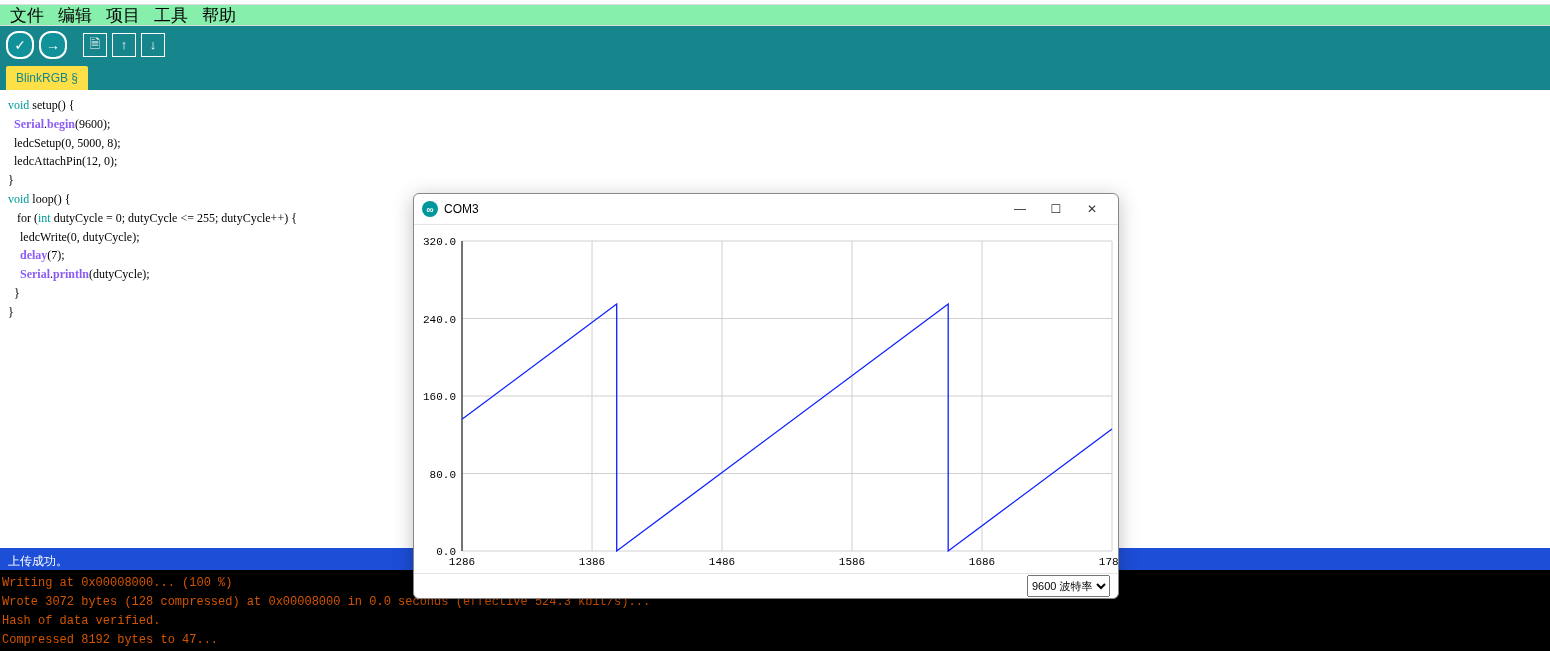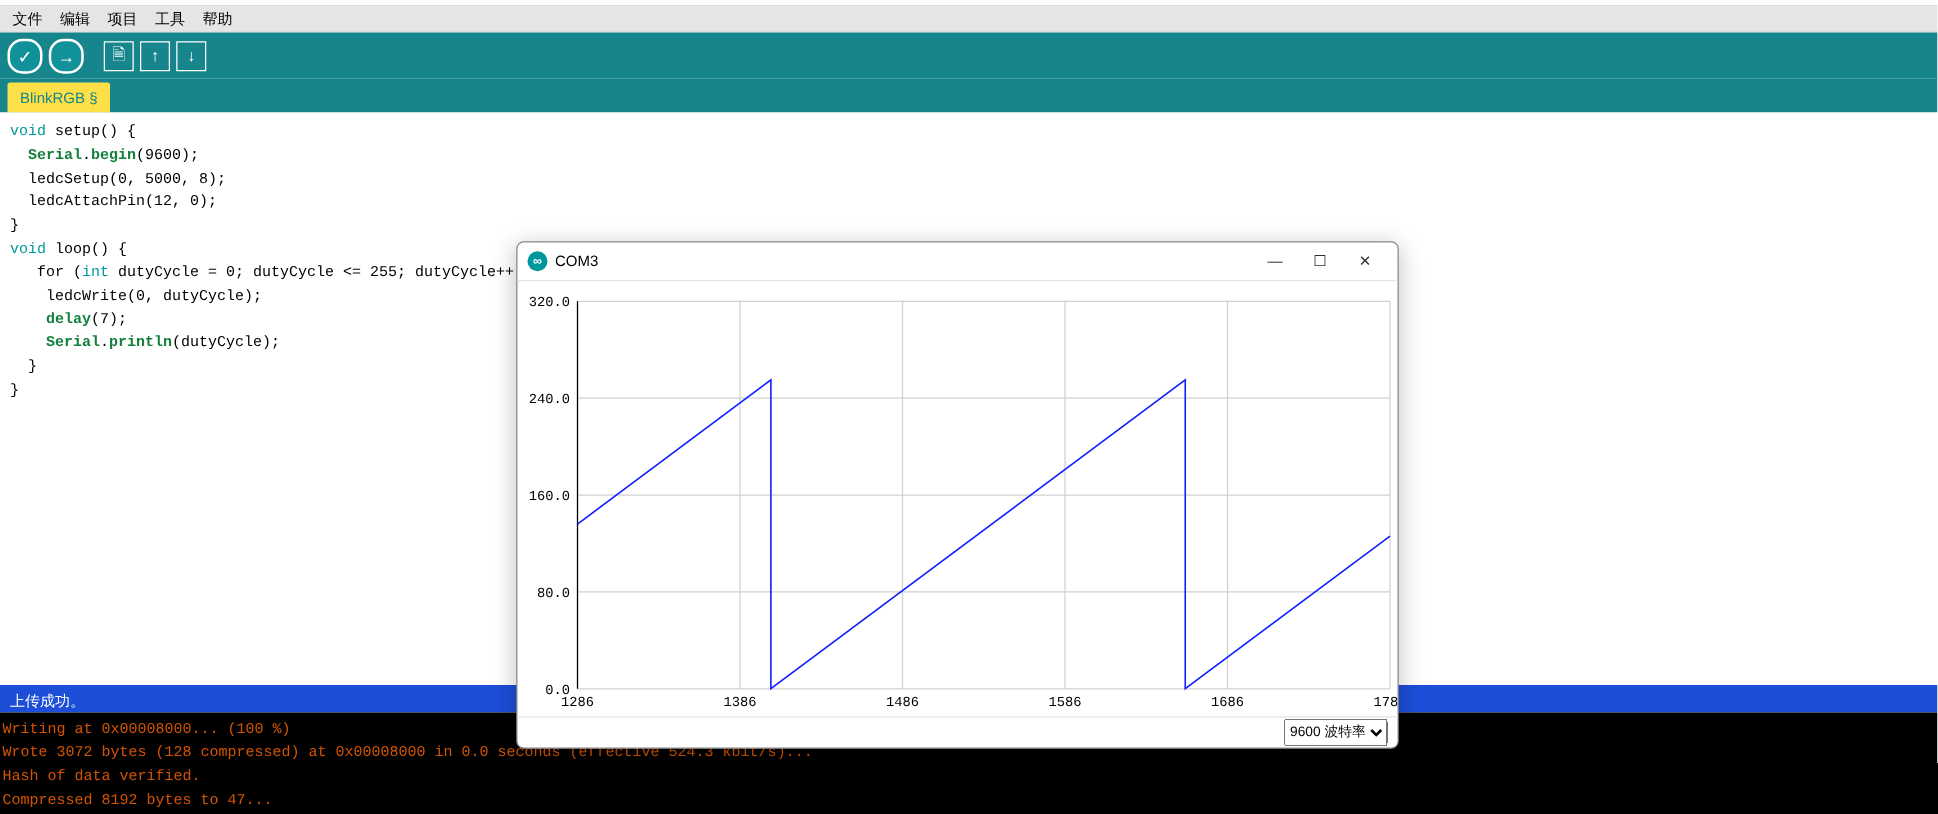--- a/index.html
+++ b/index.html
@@ -2,45 +2,45 @@
 <html><head>
 <meta charset="utf-8">
 <style>
   html, body { margin:0; padding:0; font-family:"Microsoft YaHei", Arial, sans-serif; font-size:12px; color:#000; }
   body { background:#fff; width:1550px; }
 
   
   .titlebar { height:4px; background:#fff; border-bottom:1px solid #ddd; }
 
   
-  .menubar { height:20px; display:flex; align-items:center; padding:0 6px; background:#e5e5e5; font-size:12px; gap:6px; border-bottom:1px solid #ddd; }
+  .menubar { height:20px; display:flex; align-items:center; padding:0 6px; background:#86efac; font-size:17px; gap:6px; border-bottom:1px solid #ddd; }
   .menubar span { padding:0 4px; cursor:default; }
 
   
   .toolbar { height:37px; background:#17858c; display:flex; align-items:center; padding:0 6px; gap:5px; }
   .toolbar .round-btn {
     width:24px; height:24px; border-radius:12px; background:#119199;
     border:2px solid #fff; display:flex; align-items:center; justify-content:center;
     color:#fff; font-size:14px; cursor:pointer;
   }
   .toolbar .gap { width:6px; }
   .toolbar .sq-btn {
     width:22px; height:22px; background:#17858c; border:1px solid #fff;
     display:flex; align-items:center; justify-content:center; color:#fff; font-size:13px; cursor:pointer;
   }
 
   
   .tabstrip { height:27px; background:#17858c; display:flex; align-items:flex-end; padding:0 6px; }
   .tab { background:#fde047; color:#17858c; padding:5px 10px; font-size:12px; font-weight:normal; border-top-left-radius:2px; border-top-right-radius:2px; cursor:pointer; }
 
   
-  .editor { height:446px; background:#fff; padding:6px 8px; font-family:Liberation Mono, monospace; font-size:12px; line-height:18.8px; white-space:normal; color:#000; overflow:hidden; position:relative; }
+  .editor { height:446px; background:#fff; padding:6px 8px; font-family:Liberation Serif, serif; font-size:12px; line-height:18.8px; white-space:normal; color:#000; overflow:hidden; position:relative; }
   .editor .line { white-space:pre; }
   .kw-blue { color:#009999; }
-  .kw-orange { color:#15803d; font-weight:bold; }
+  .kw-orange { color:#8b5cf6; font-weight:bold; }
   .comment { color:#95A5A6; }
 
   
   .status { height:22px; background:#1d4ed8; color:#fff; font-size:12px; display:flex; align-items:flex-end; padding:0 8px; }
 
   
   .console { height:80px; background:#000; color:#D35400; font-family:"NSimSun","Courier New",monospace; font-size:12px; line-height:19px; padding:4px 2px; white-space:pre; overflow:hidden; }
 
   
   .plotter {

